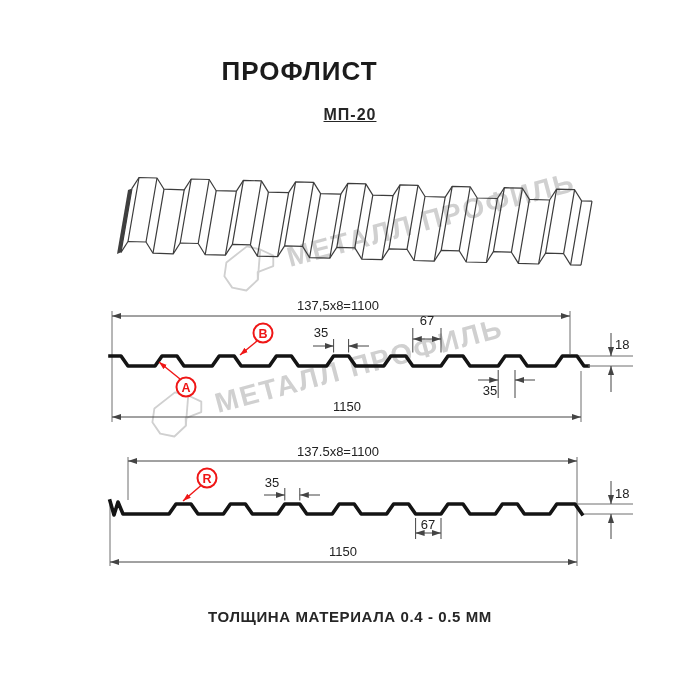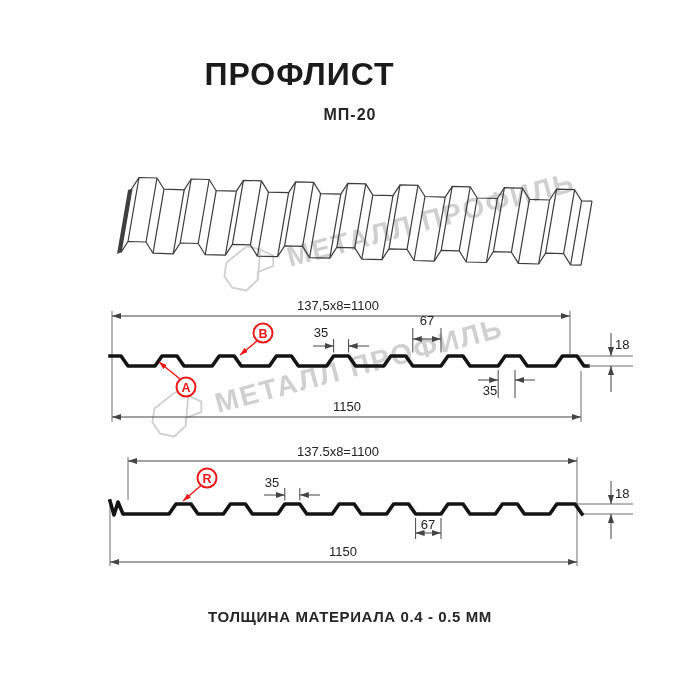--- a/index.html
+++ b/index.html
@@ -1,21 +1,21 @@
 <!DOCTYPE html>
 <html><head>
 <meta charset="utf-8">
 <style>
   html,body{margin:0;padding:0;background:#fff;}
   .page{position:relative;width:700px;height:700px;background:#ffffff;overflow:hidden;
         font-family:"Liberation Sans",sans-serif;}
   .title{position:absolute;top:56px;left:0;width:599px;text-align:center;
-         font-size:32px;font-weight:bold;letter-spacing:1px;color:#1b1b1b;}
+         font-size:26px;font-weight:bold;letter-spacing:1px;color:#1b1b1b;}
   .subtitle{position:absolute;top:106px;left:0;width:700px;text-align:center;
-         font-size:16px;font-weight:bold;letter-spacing:1px;color:#262626;}
+         font-size:16px;font-weight:bold;letter-spacing:1px;color:#262626;text-decoration:underline;}
   .footer{position:absolute;top:608px;left:0;width:700px;text-align:center;
          font-size:15px;font-weight:bold;letter-spacing:.6px;color:#262626;}
   .wm{position:absolute;display:flex;align-items:center;gap:10px;
       transform:rotate(-15deg);transform-origin:left center;
       color:#d0d0d0;font-weight:bold;font-size:28px;letter-spacing:2px;
       white-space:nowrap;z-index:1;user-select:none;}
   .wm svg{flex:0 0 auto;}
   .drw{position:absolute;z-index:2;}
   
   .thin{stroke:#6e6e6e;stroke-width:1;fill:none;}

